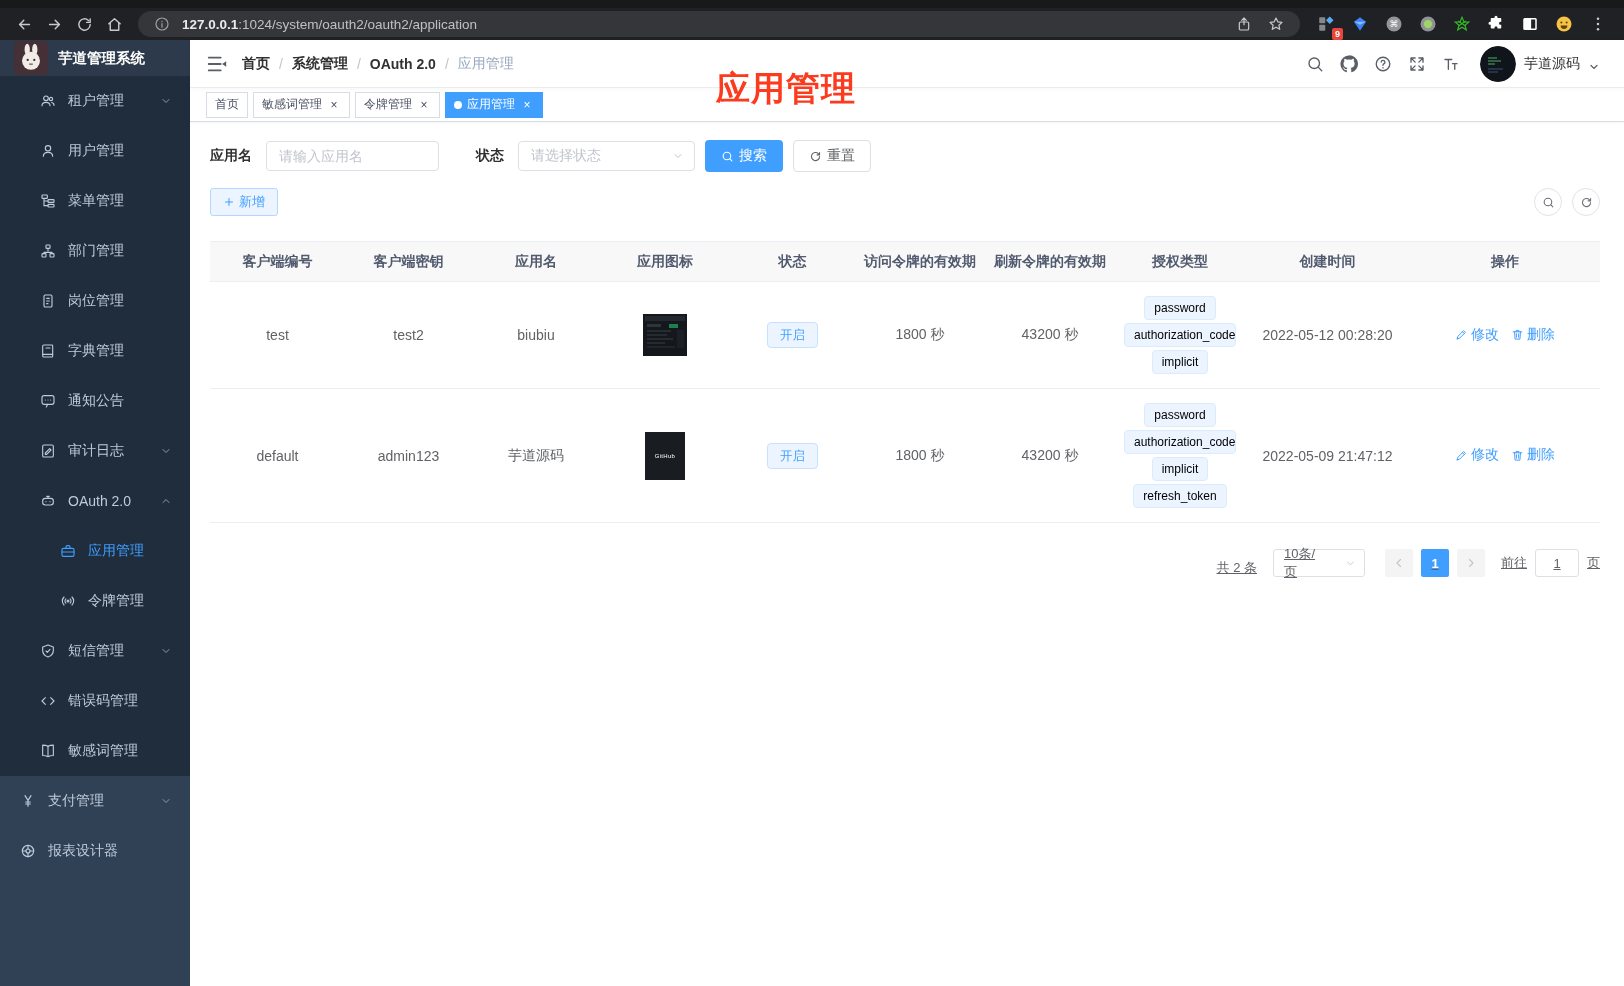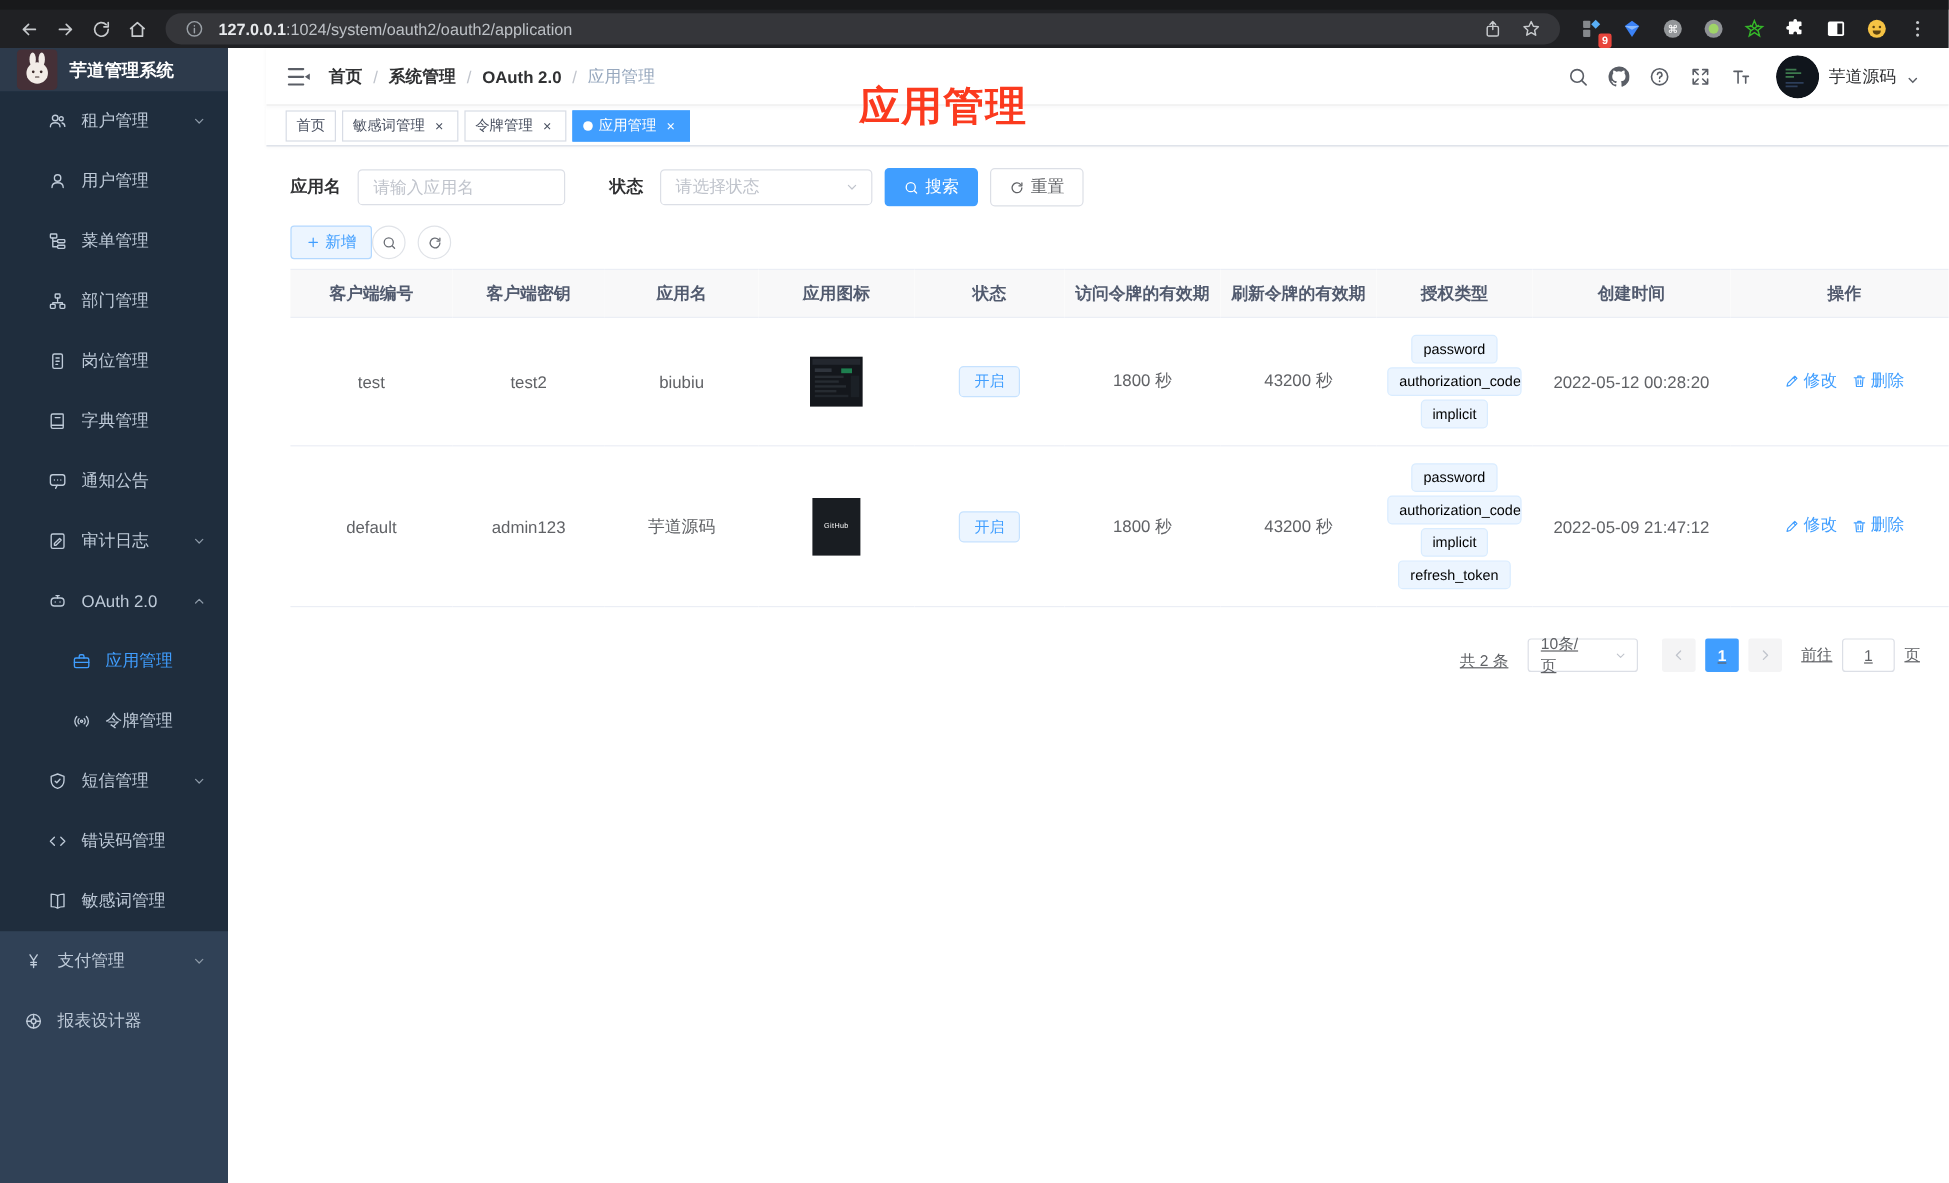--- a/index.html
+++ b/index.html
@@ -47,21 +47,21 @@
   .menu-item .mi-icon{ width:16px; height:16px; margin-right:12px; flex:none; }
   .menu-item .mi-icon svg{ width:16px; height:16px; stroke:currentColor; fill:none; stroke-width:1.7; stroke-linecap:round; stroke-linejoin:round; }
   .menu-item .mi-label{ font-size:14px; }
   .menu-item.level0{ padding-left:20px; }
   .menu-item.level1{ padding-left:40px; }
   .menu-item.level2{ padding-left:60px; }
   .menu-item.active{ color:#409eff; }
   .mi-chevron{ position:absolute; right:18px; width:12px; height:12px; color:#8d9aa8; }
   .mi-chevron svg{ width:12px; height:12px; stroke:currentColor; fill:none; stroke-width:2; stroke-linecap:round; stroke-linejoin:round; }
 
-  .main{ flex:1; display:flex; flex-direction:column; min-width:0; background:#fff;padding-left:32px; }
+  .main{ flex:1; display:flex; flex-direction:column; min-width:0; background:#fff; }
 
   
   .navbar{ height:48px; display:flex; align-items:center; padding:0 24px 0 16px; border-bottom:1px solid #ececec; box-shadow:0 1px 4px rgba(0,21,41,.04); }
   .hamburger{ width:22px; height:22px; color:#5a5e66; margin-right:14px; cursor:pointer; }
   .hamburger svg{ width:22px; height:22px; }
   .breadcrumb{ display:flex; align-items:center; font-size:14px; }
   .crumb{ color:#303133; font-weight:600; cursor:pointer; }
   .crumb.muted{ color:#97a8be; font-weight:400; cursor:default; }
   .crumb-sep{ color:#c0c4cc; margin:0 9px; font-weight:400; }
   .nav-spacer{ flex:1; }
@@ -95,21 +95,21 @@
   .el-select{
     width:177px; height:30px; border:1px solid #dcdfe6; border-radius:4px; padding:0 10px 0 12px;
     display:flex; align-items:center; justify-content:space-between; color:#c0c4cc; font-size:14px; cursor:pointer; background:#fff;
   }
   .el-select .caret{ width:12px; height:12px; color:#c0c4cc; }
   .el-select .caret svg{ width:12px; height:12px; stroke:currentColor; fill:none; stroke-width:2; stroke-linecap:round; stroke-linejoin:round; }
   .btn{ height:32px; border-radius:4px; font-size:14px; display:inline-flex; align-items:center; justify-content:center; gap:5px; cursor:pointer; border:1px solid transparent; padding:0 15px; font-family:inherit; }
   .btn svg{ width:13px; height:13px; stroke:currentColor; fill:none; stroke-width:2; stroke-linecap:round; stroke-linejoin:round; }
   .btn-primary{ background:#409eff; color:#fff; margin-left:10px; }
   .btn-plain{ background:#fff; border-color:#dcdfe6; color:#606266; margin-left:10px; }
-  .toolbar-row{ display:flex; align-items:center; margin:0 0 8px; }
+  .toolbar-row{ display:flex; align-items:center; justify-content:space-between; margin:0 0 25px; }
   .btn-add{ height:28px; padding:0 12px; font-size:13px; background:#ecf5ff; border:1px solid #b3d8ff; color:#409eff; border-radius:3px; display:inline-flex; align-items:center; gap:4px; cursor:pointer; }
   .btn-add svg{ width:12px; height:12px; stroke:currentColor; fill:none; stroke-width:2; stroke-linecap:round; }
   .circ-group{ display:flex; gap:10px; }
   .circ-btn{ width:28px; height:28px; border-radius:50%; border:1px solid #e0e3e8; background:#fff; display:flex; align-items:center; justify-content:center; color:#6b6f76; cursor:pointer; }
   .circ-btn svg{ width:13px; height:13px; stroke:currentColor; fill:none; stroke-width:2; stroke-linecap:round; stroke-linejoin:round; }
 
   
   table.data{ width:100%; border-collapse:collapse; table-layout:fixed; }
   table.data th{
     background:#f8f8f9; height:40px; font-size:14px; color:#515a6e; font-weight:700;

